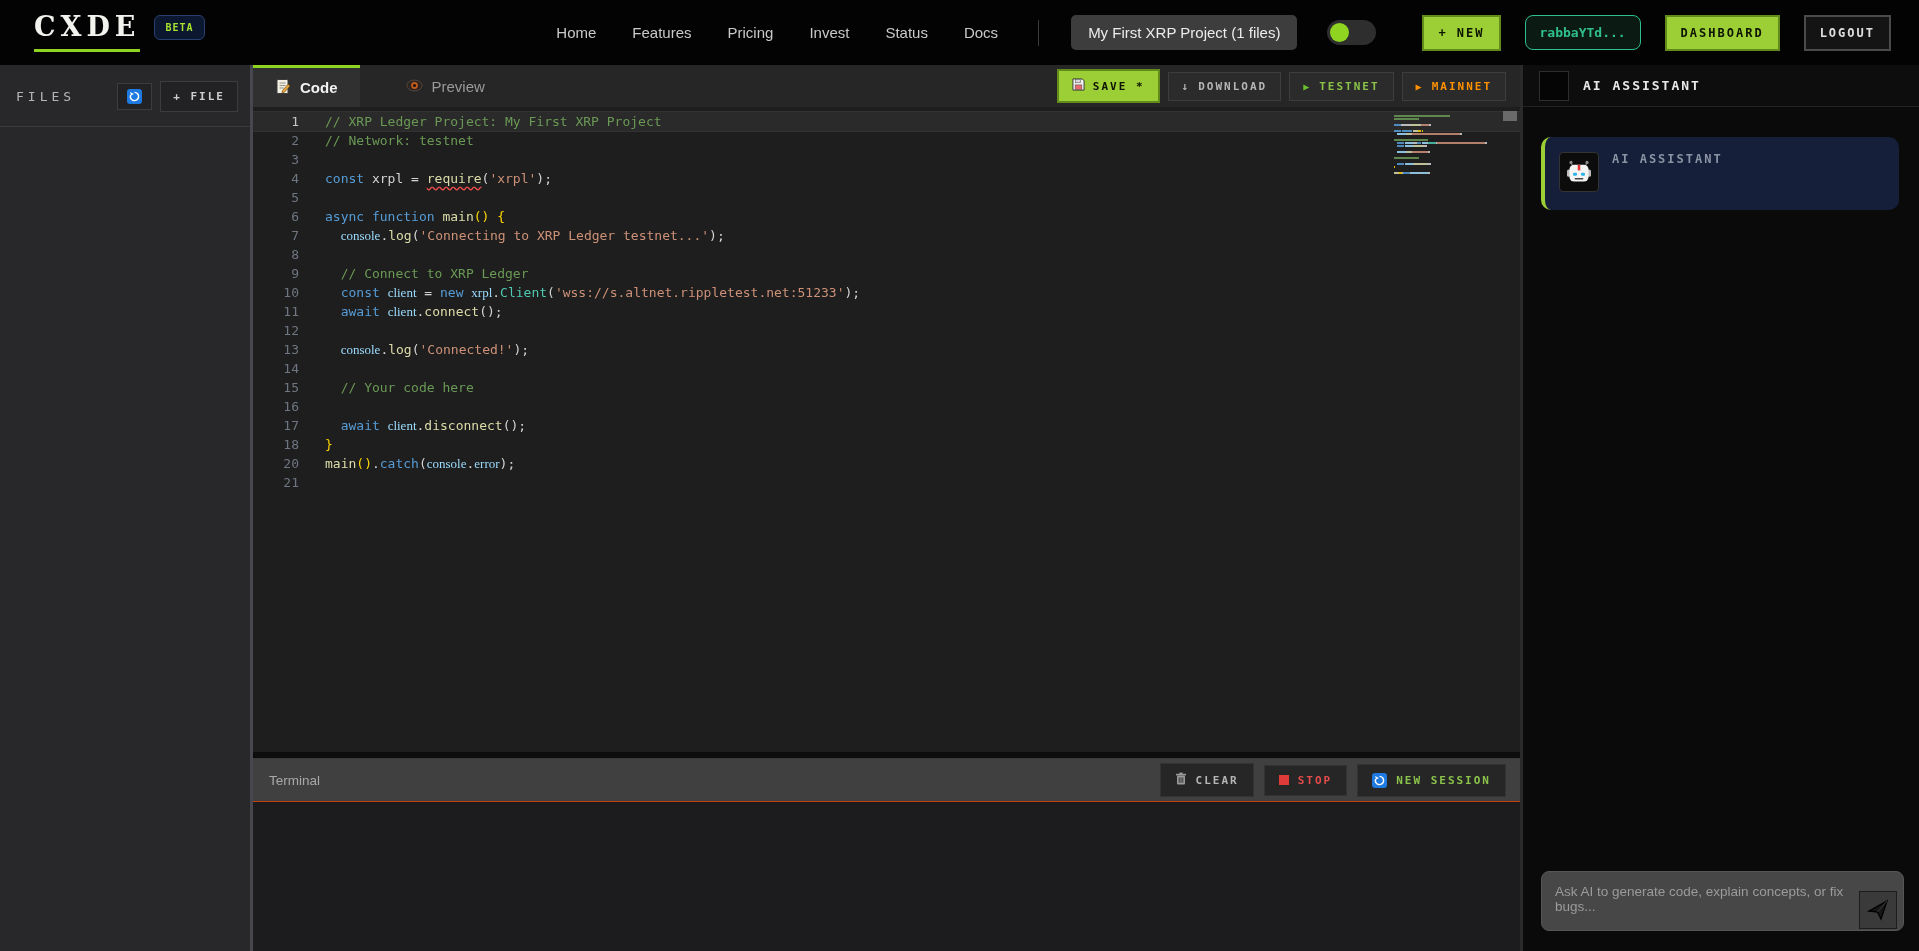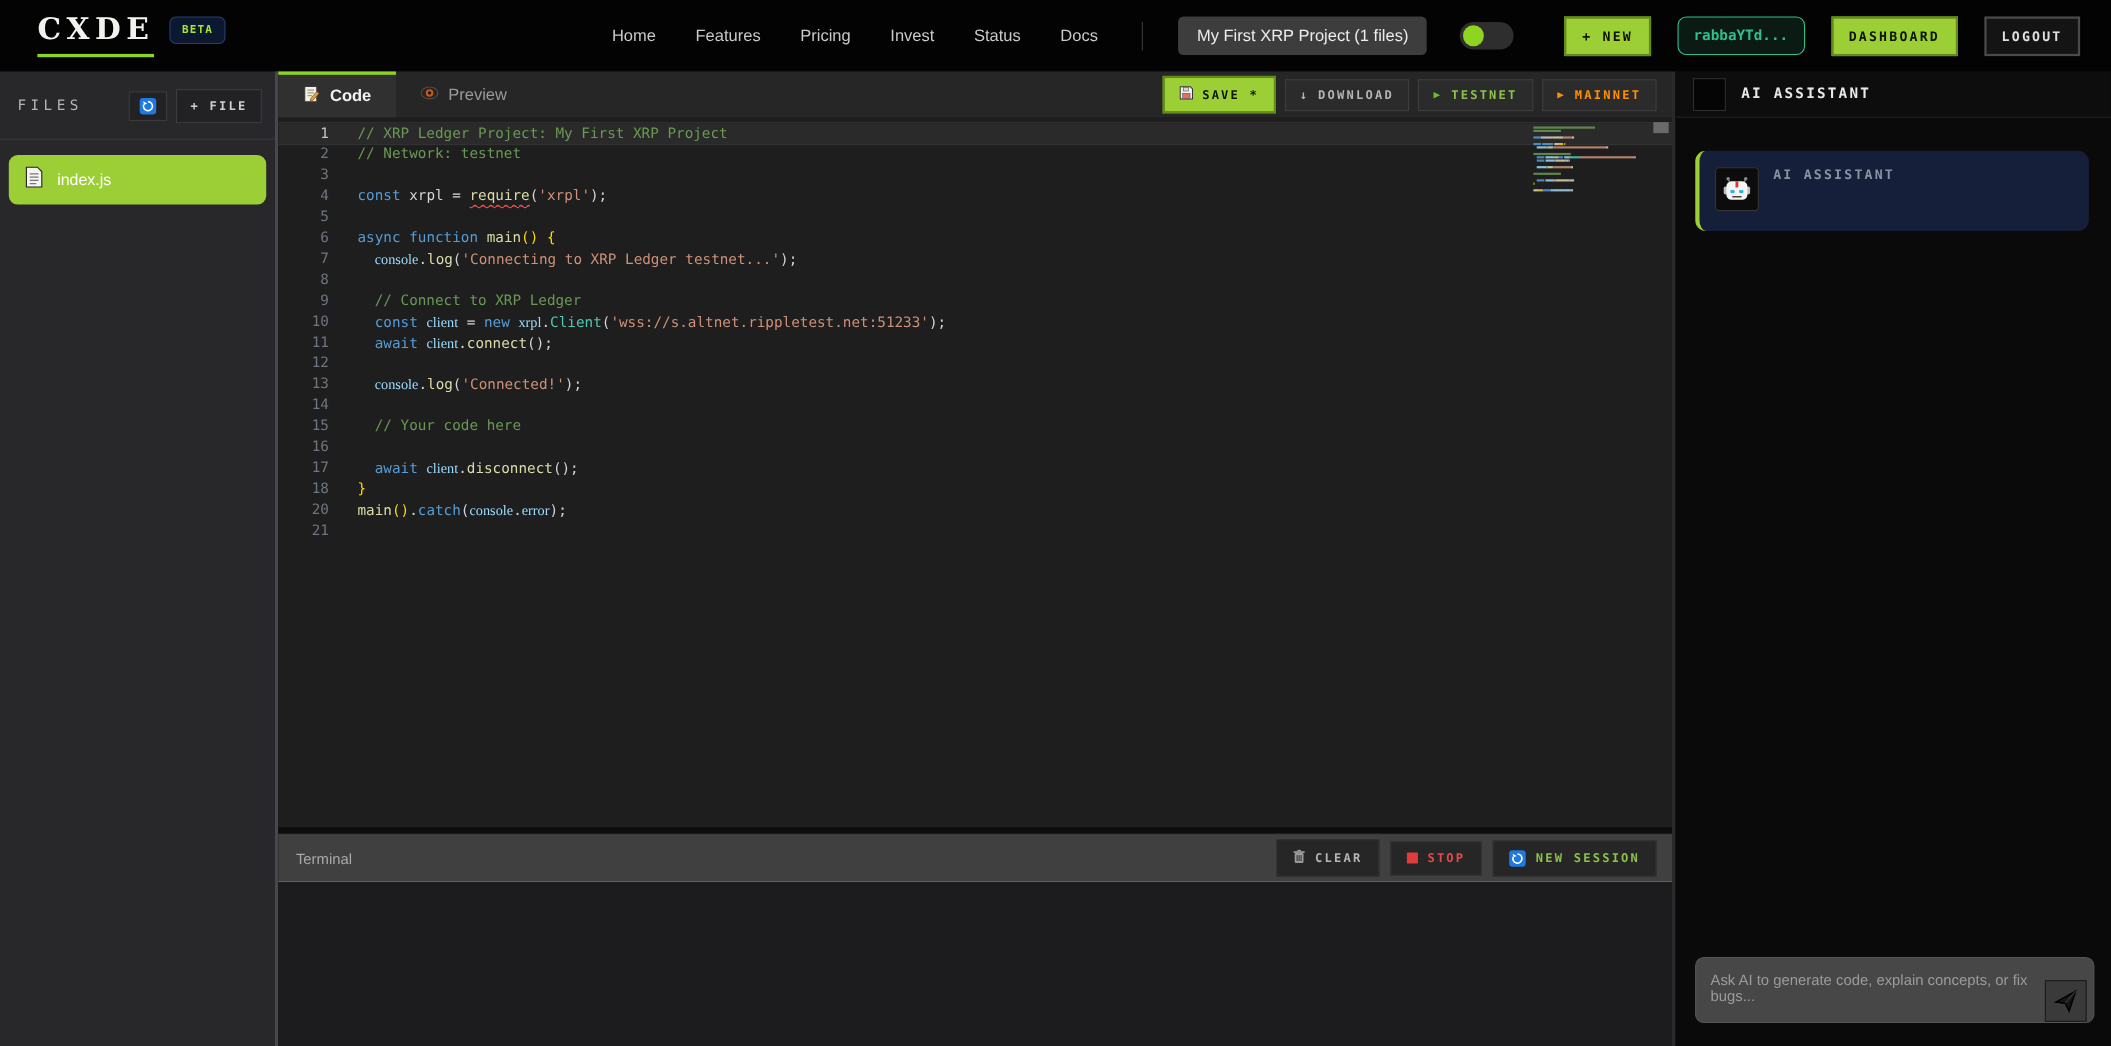--- a/index.html
+++ b/index.html
@@ -50,21 +50,21 @@
   .addfile-btn { background:#222224; border:1px solid #3c3c3e; color:#cfcfcf;
                  font-family:"DejaVu Sans Mono", monospace; font-size:11px; font-weight:bold;
                  letter-spacing:2px; padding:8px 12px; cursor:pointer; }
   .sidebar-div { height:1px; background:#3a3a3c; }
   .file-item { margin:14px 8px 0 8px; background:#9ccf35; border-radius:8px;
                display:flex; align-items:center; gap:12px; padding:10px 14px; cursor:pointer; }
   .file-item .fname { color:#ffffff; font-size:14.5px; }
 
   
   .editor-col { flex:1; display:flex; flex-direction:column; background:#141414; min-width:0; }
-  .tabbar { height:42px; background:#262626; display:flex; align-items:stretch; }
+  .tabbar { height:42px; background:#262626; display:flex; align-items:stretch;gap:24px; }
   .tab { display:flex; align-items:center; gap:9px; padding:0 22px; cursor:pointer;
          font-size:15px; color:#9a9a9a; }
   .tab.active { background:#303030; border-top:3px solid #8fd421; color:#f2f2f2;
                 font-weight:bold; }
   .tab-toolbar { flex:1; display:flex; align-items:center; justify-content:flex-end;
                  gap:8px; padding-right:14px; }
   .ed-btn { font-family:"DejaVu Sans Mono", monospace; font-weight:bold; font-size:11px;
             letter-spacing:2px; padding:7px 13px; display:flex; align-items:center; gap:8px;
             cursor:pointer; background:#2b2b2b; border:1px solid #3d3d3d; color:#b5b5b5; }
   .ed-btn.save { background:#9ccf35; border:2px solid #628b1b; color:#0d1402; }
@@ -183,32 +183,20 @@
         <span class="blue-ico">
           <svg width="11" height="11" viewBox="0 0 12 12">
               <path d="M6 1.5 A4.5 4.5 0 1 1 1.8 4.3" fill="none" stroke="#fff" stroke-width="1.6"></path>
               <path d="M1.2 1.2 L2.2 4.8 L5.4 3.4 Z" fill="#fff"></path>
             </svg>
         </span>
       </button>
       <button class="addfile-btn">+ FILE</button>
     </div>
     <div class="sidebar-div"></div>
-    <div class="file-item">
-      <span>
-        <svg width="18" height="20" viewBox="0 0 18 20">
-            <path d="M2 1 h10 l4 4 v14 h-14 z" fill="#f4f4f2" stroke="#222" stroke-width="1"></path>
-            <line x1="5" y1="7" x2="13" y2="7" stroke="#777" stroke-width="1.1"></line>
-            <line x1="5" y1="10" x2="13" y2="10" stroke="#777" stroke-width="1.1"></line>
-            <line x1="5" y1="13" x2="13" y2="13" stroke="#777" stroke-width="1.1"></line>
-            <line x1="5" y1="16" x2="11" y2="16" stroke="#777" stroke-width="1.1"></line>
-          </svg>
-      </span>
-      <span class="fname">index.js</span>
-    </div>
   </div>
 
   <div class="editor-col">
     <div class="tabbar">
       <div class="tab active">
         <span>
           <svg width="16" height="17" viewBox="0 0 16 17">
               <rect x="2" y="1.5" width="11" height="14" rx="1" fill="#f3f0e6" stroke="#3a3a3a"></rect>
               <line x1="4.5" y1="5" x2="10.5" y2="5" stroke="#9a9a8a" stroke-width="1.1"></line>
               <line x1="4.5" y1="7.5" x2="10.5" y2="7.5" stroke="#9a9a8a" stroke-width="1.1"></line>

